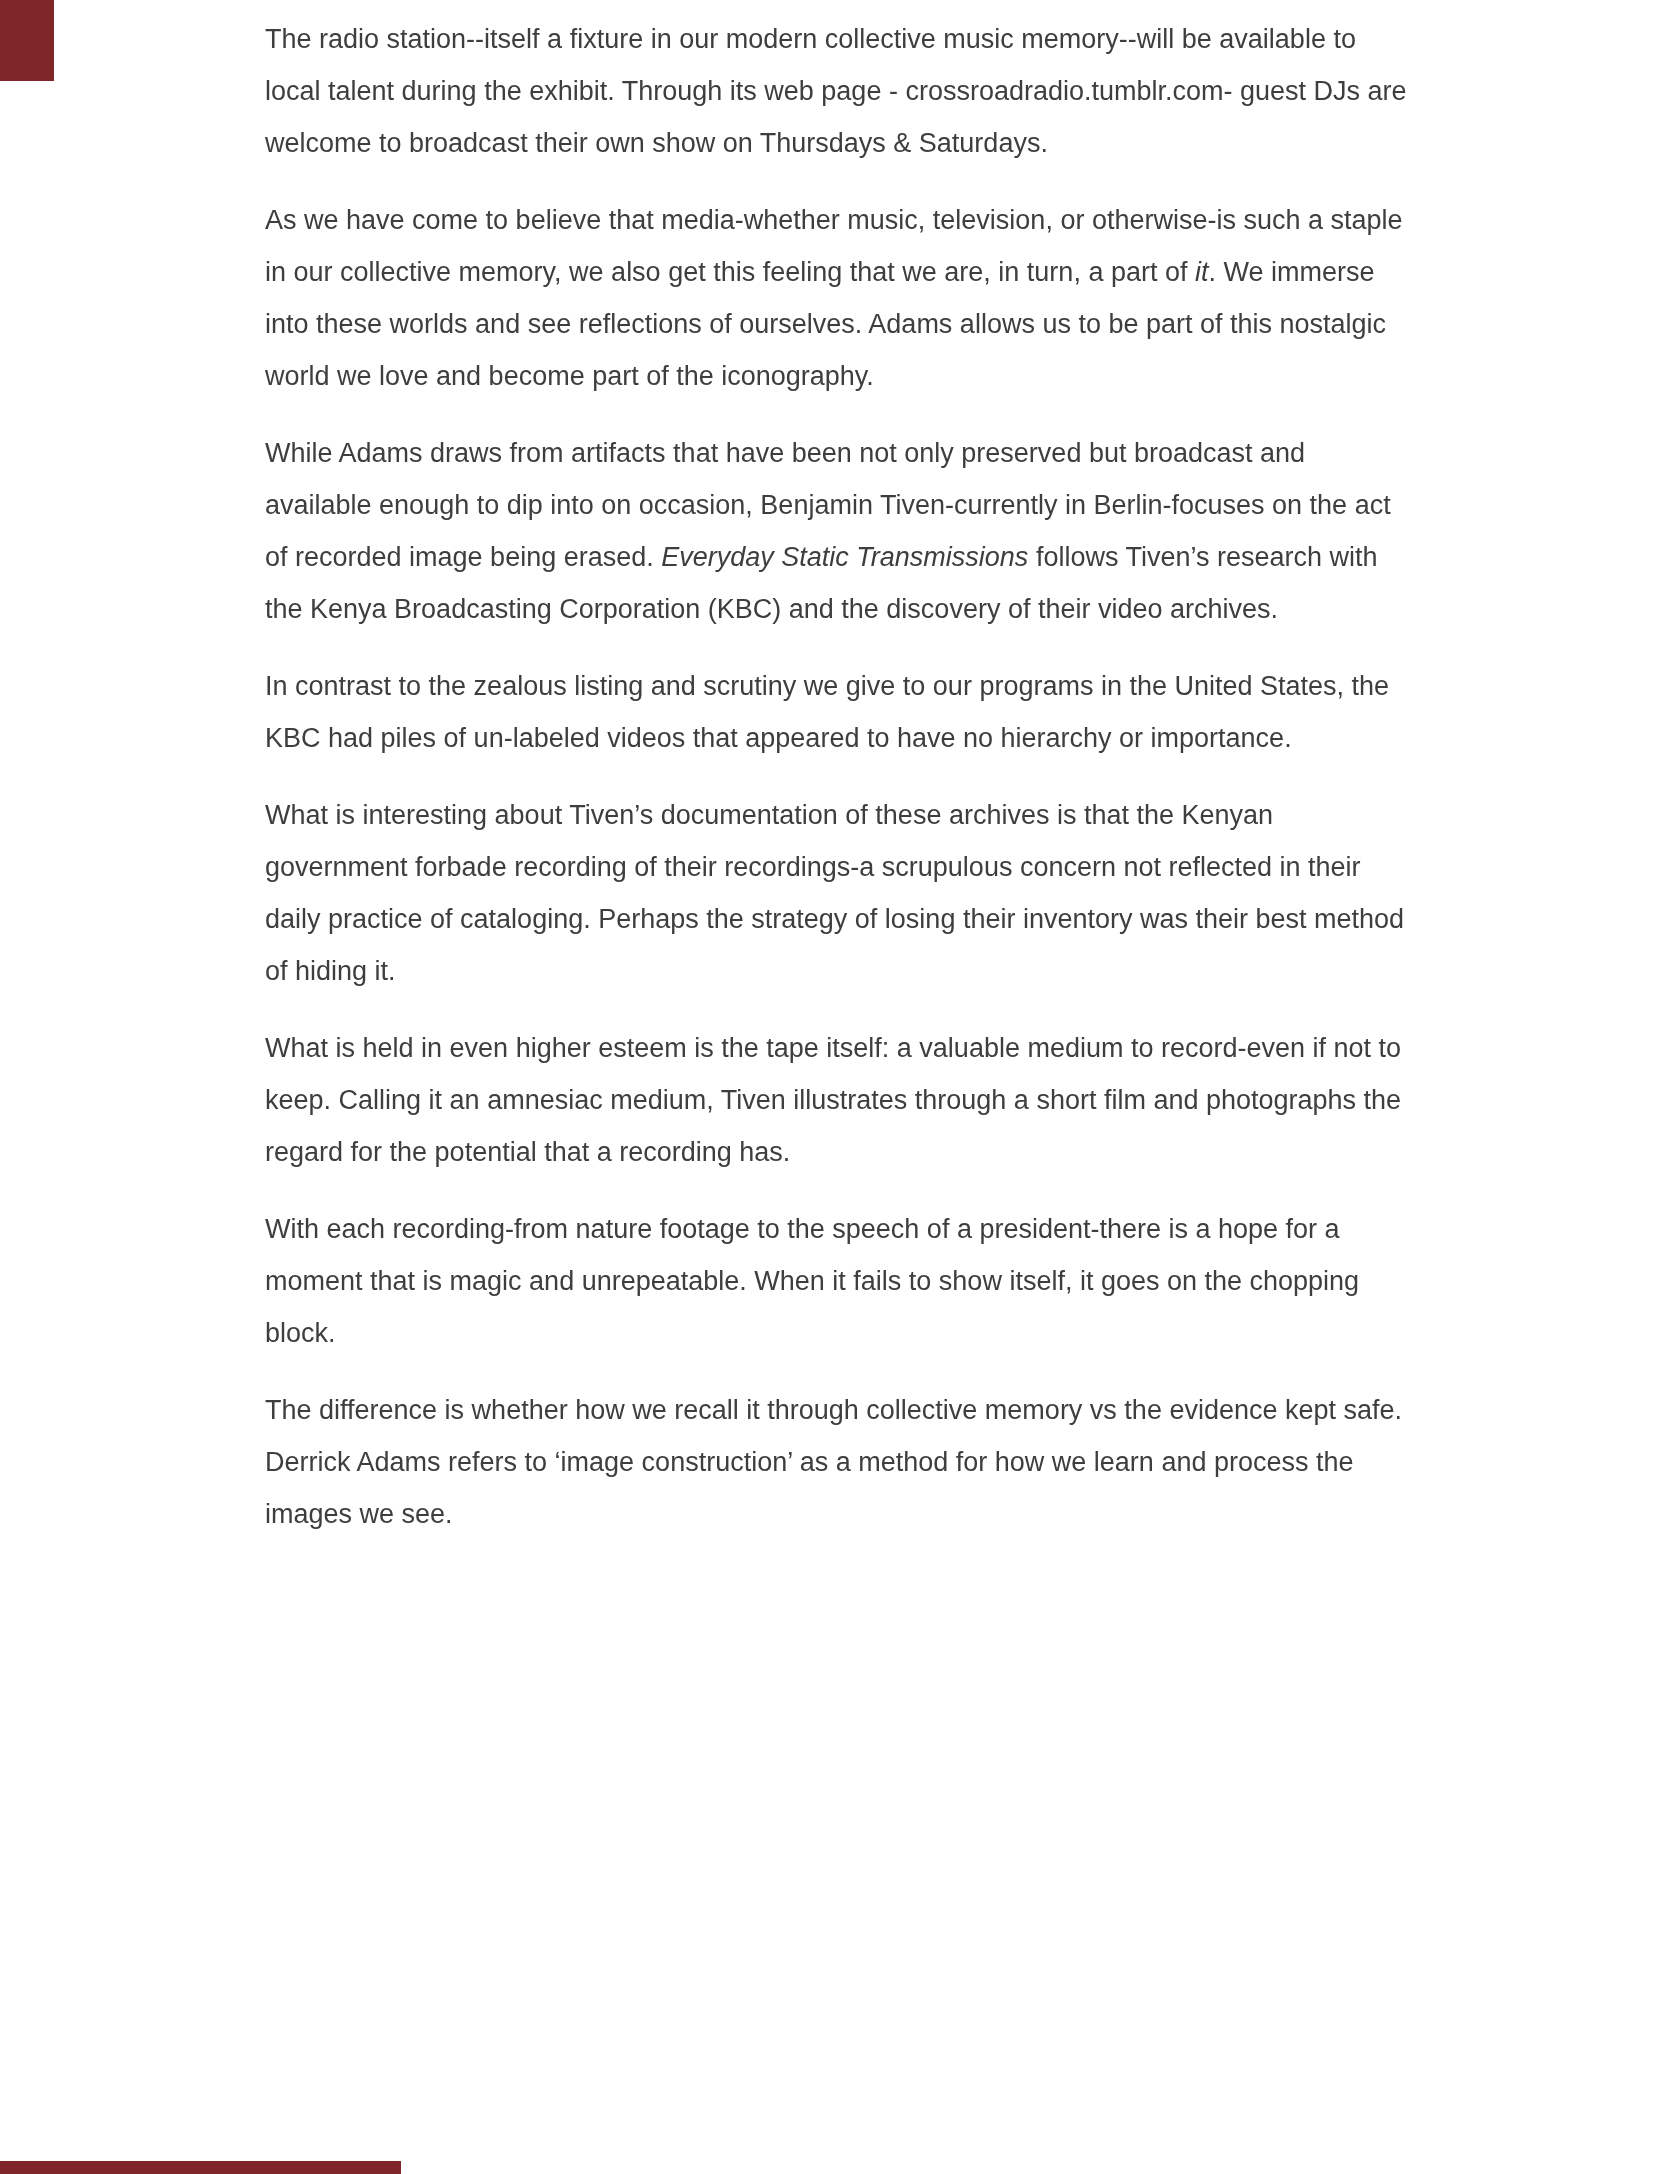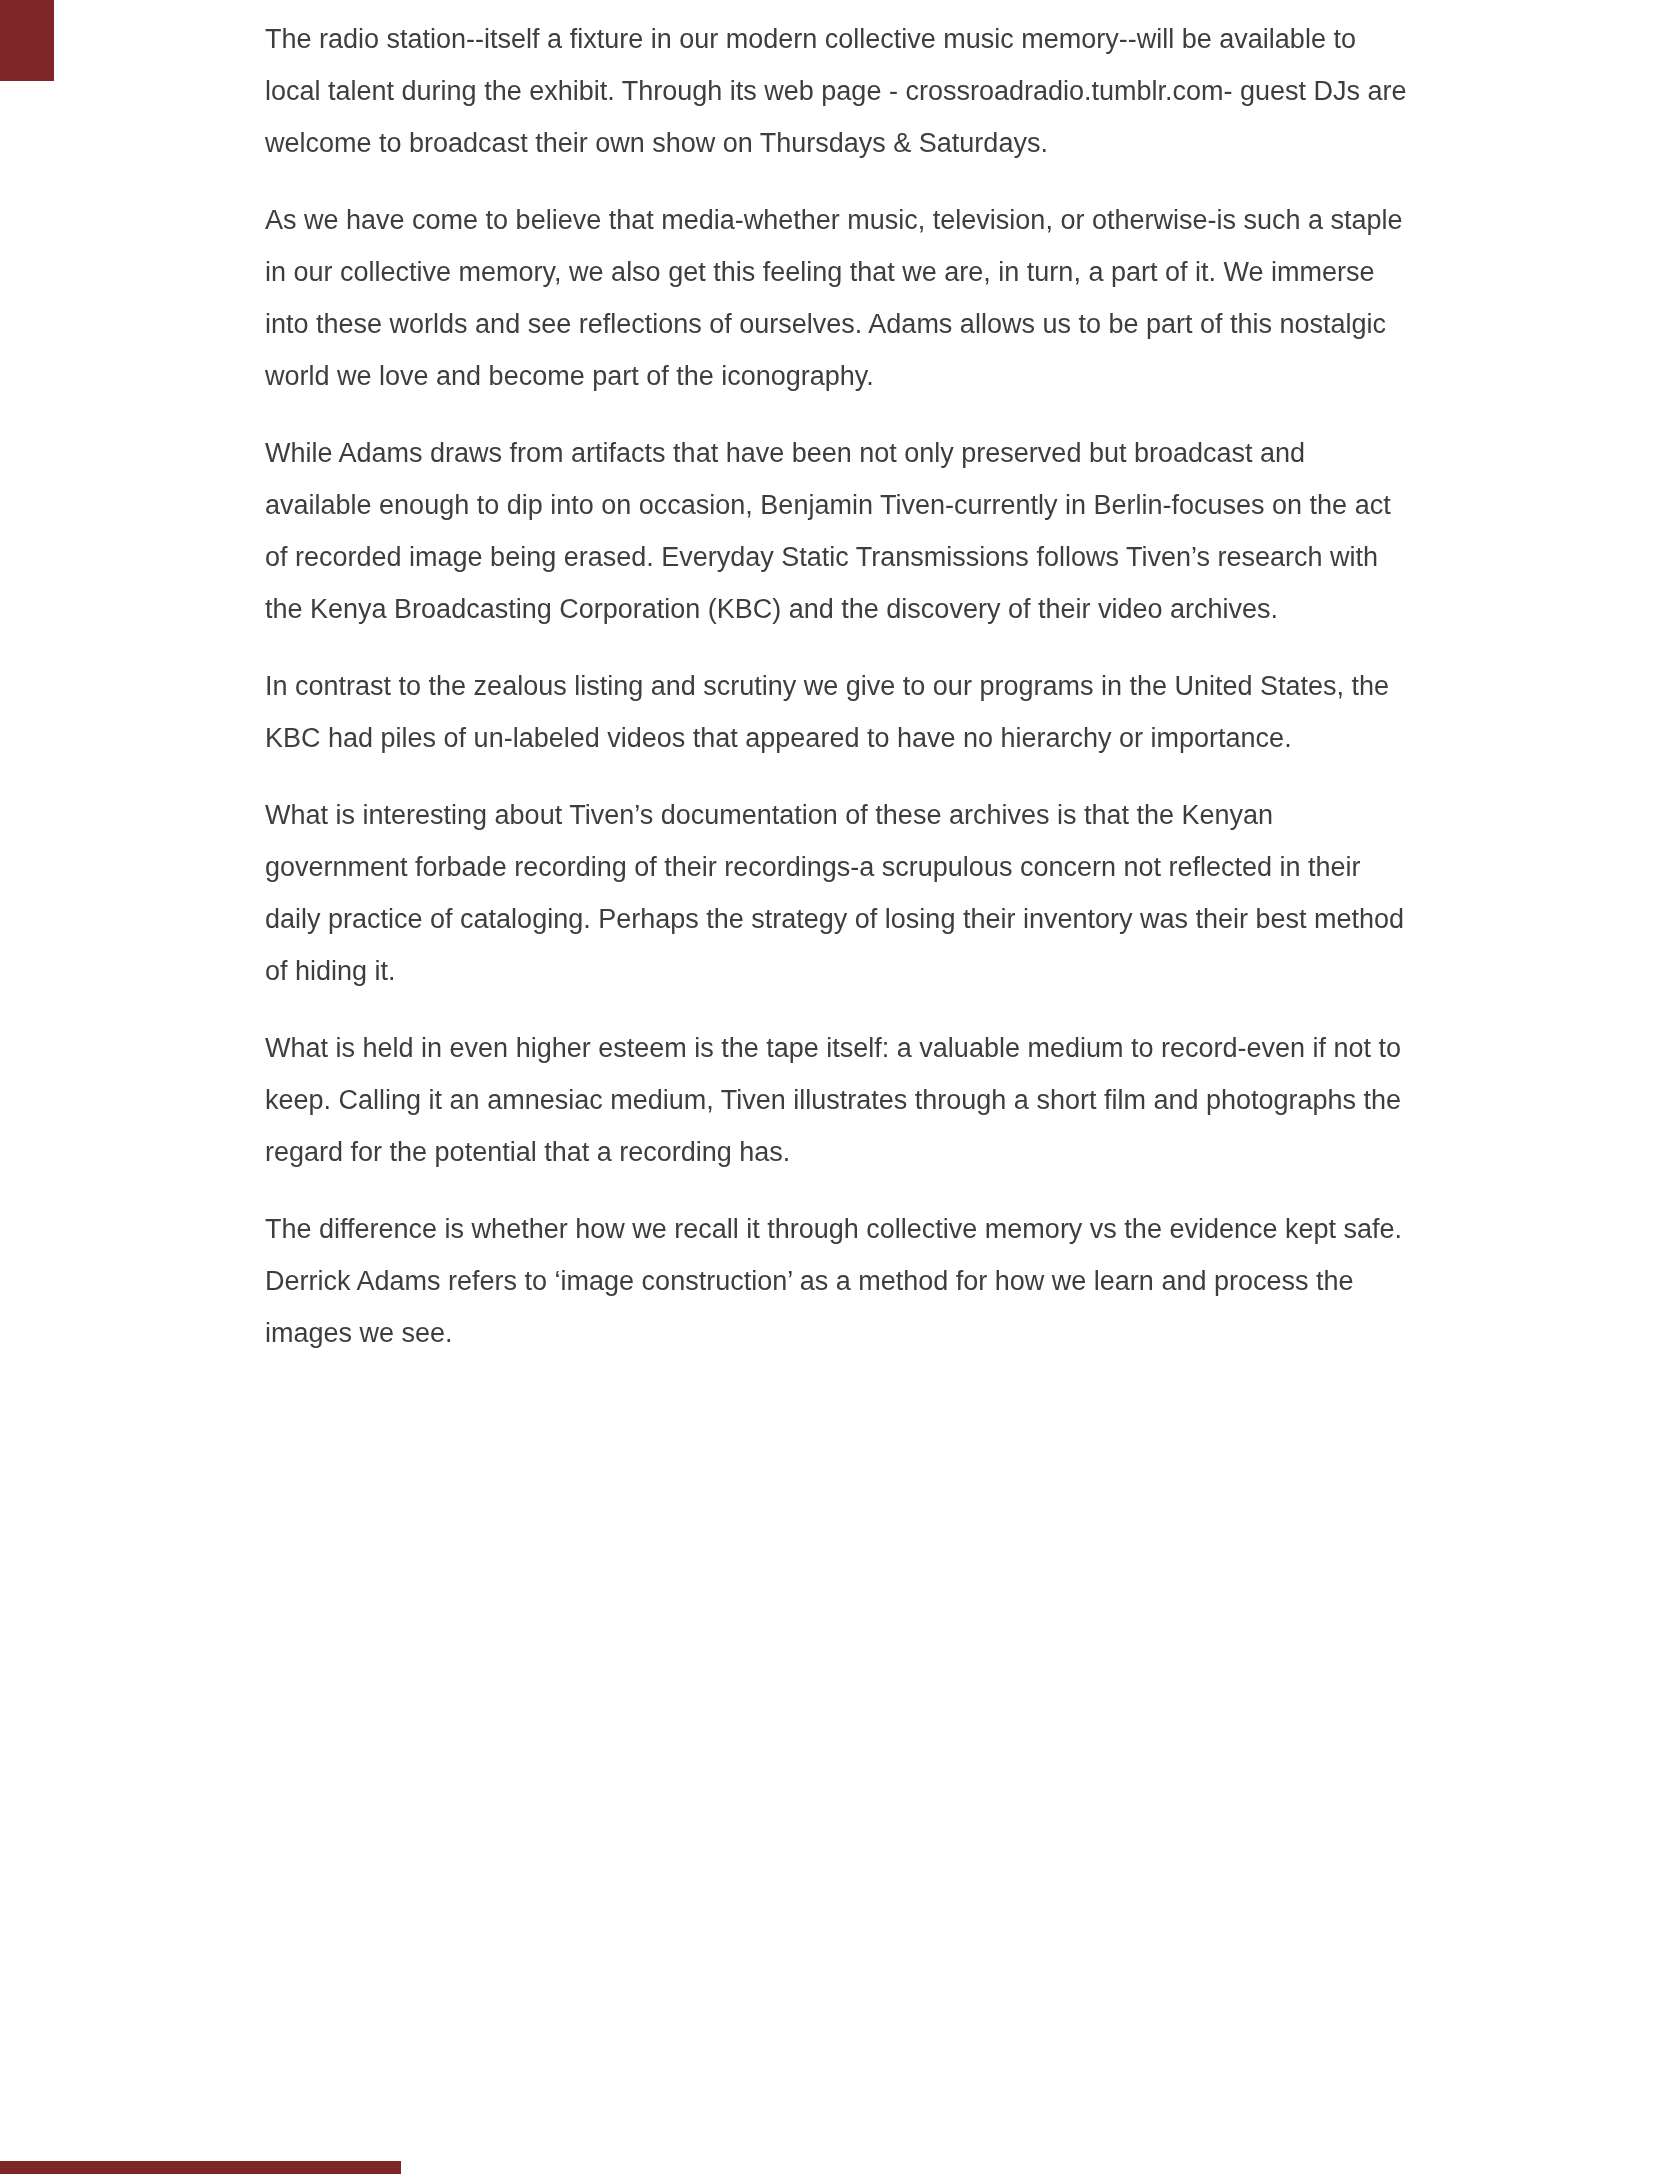--- a/index.html
+++ b/index.html
@@ -23,21 +23,21 @@
     width: 1148px;
     color: #3e3e3e;
     font-size: 27px;
     line-height: 52px;
     text-align: left;
   }
   .content p {
     margin: 0 0 25px 0;
   }
   .content p:last-child { margin-bottom: 0; }
-  .italic { }
+  .italic { font-style: italic; }
   .frag {
     position: absolute;
     background: #7f2629;
   }
   .frag-top {
     left: 0;
     top: 0;
     width: 54px;
     height: 81px;
   }
@@ -53,17 +53,18 @@
 
 <div class="page">
   <div class="frag frag-top" style="background: rgb(127, 38, 41);"></div>
   <div class="content" id="article-body" style="color: rgb(62, 62, 62);">
       <p><span>The radio station--itself a fixture in our modern collective music memory--will be available to local talent during the exhibit. Through its web page - crossroadradio.tumblr.com- guest DJs are welcome to broadcast their own show on Thursdays &amp; Saturdays.</span></p>
       <p><span>As we have come to believe that media-whether music, television, or otherwise-is such a staple in our collective memory, we also get this feeling that we are, in turn, a part of </span><span class="italic">it</span><span>. We immerse into these worlds and see reflections of ourselves. Adams allows us to be part of this nostalgic world we love and become part of the iconography.</span></p>
       <p><span>While Adams draws from artifacts that have been not only preserved but broadcast and available enough to dip into on occasion, Benjamin Tiven-currently in Berlin-focuses on the act of recorded image being erased. </span><span class="italic">Everyday Static Transmissions</span><span> follows Tiven’s research with the Kenya Broadcasting Corporation (KBC) and the discovery of their video archives.</span></p>
       <p><span>In contrast to the zealous listing and scrutiny we give to our programs in the United States, the KBC had piles of un-labeled videos that appeared to have no hierarchy or importance.</span></p>
       <p><span>What is interesting about Tiven’s documentation of these archives is that the Kenyan government forbade recording of their recordings-a scrupulous concern not reflected in their daily practice of cataloging. Perhaps the strategy of losing their inventory was their best method of hiding it.</span></p>
       <p><span>What is held in even higher esteem is the tape itself: a valuable medium to record-even if not to keep. Calling it an amnesiac medium, Tiven illustrates through a short film and photographs the regard for the potential that a recording has.</span></p>
+      <p><span>With each recording-from nature footage to the speech of a president-there is a hope for a moment that is magic and unrepeatable. When it fails to show itself, it goes on the chopping block.</span></p>
       <p><span>The difference is whether how we recall it through collective memory vs the evidence kept safe. Derrick Adams refers to ‘image construction’ as a method for how we learn and process the images we see.</span></p>
     </div>
   <div class="frag frag-bottom" style="background: rgb(127, 38, 41);"></div>
 </div>
 
 
 </body></html>

